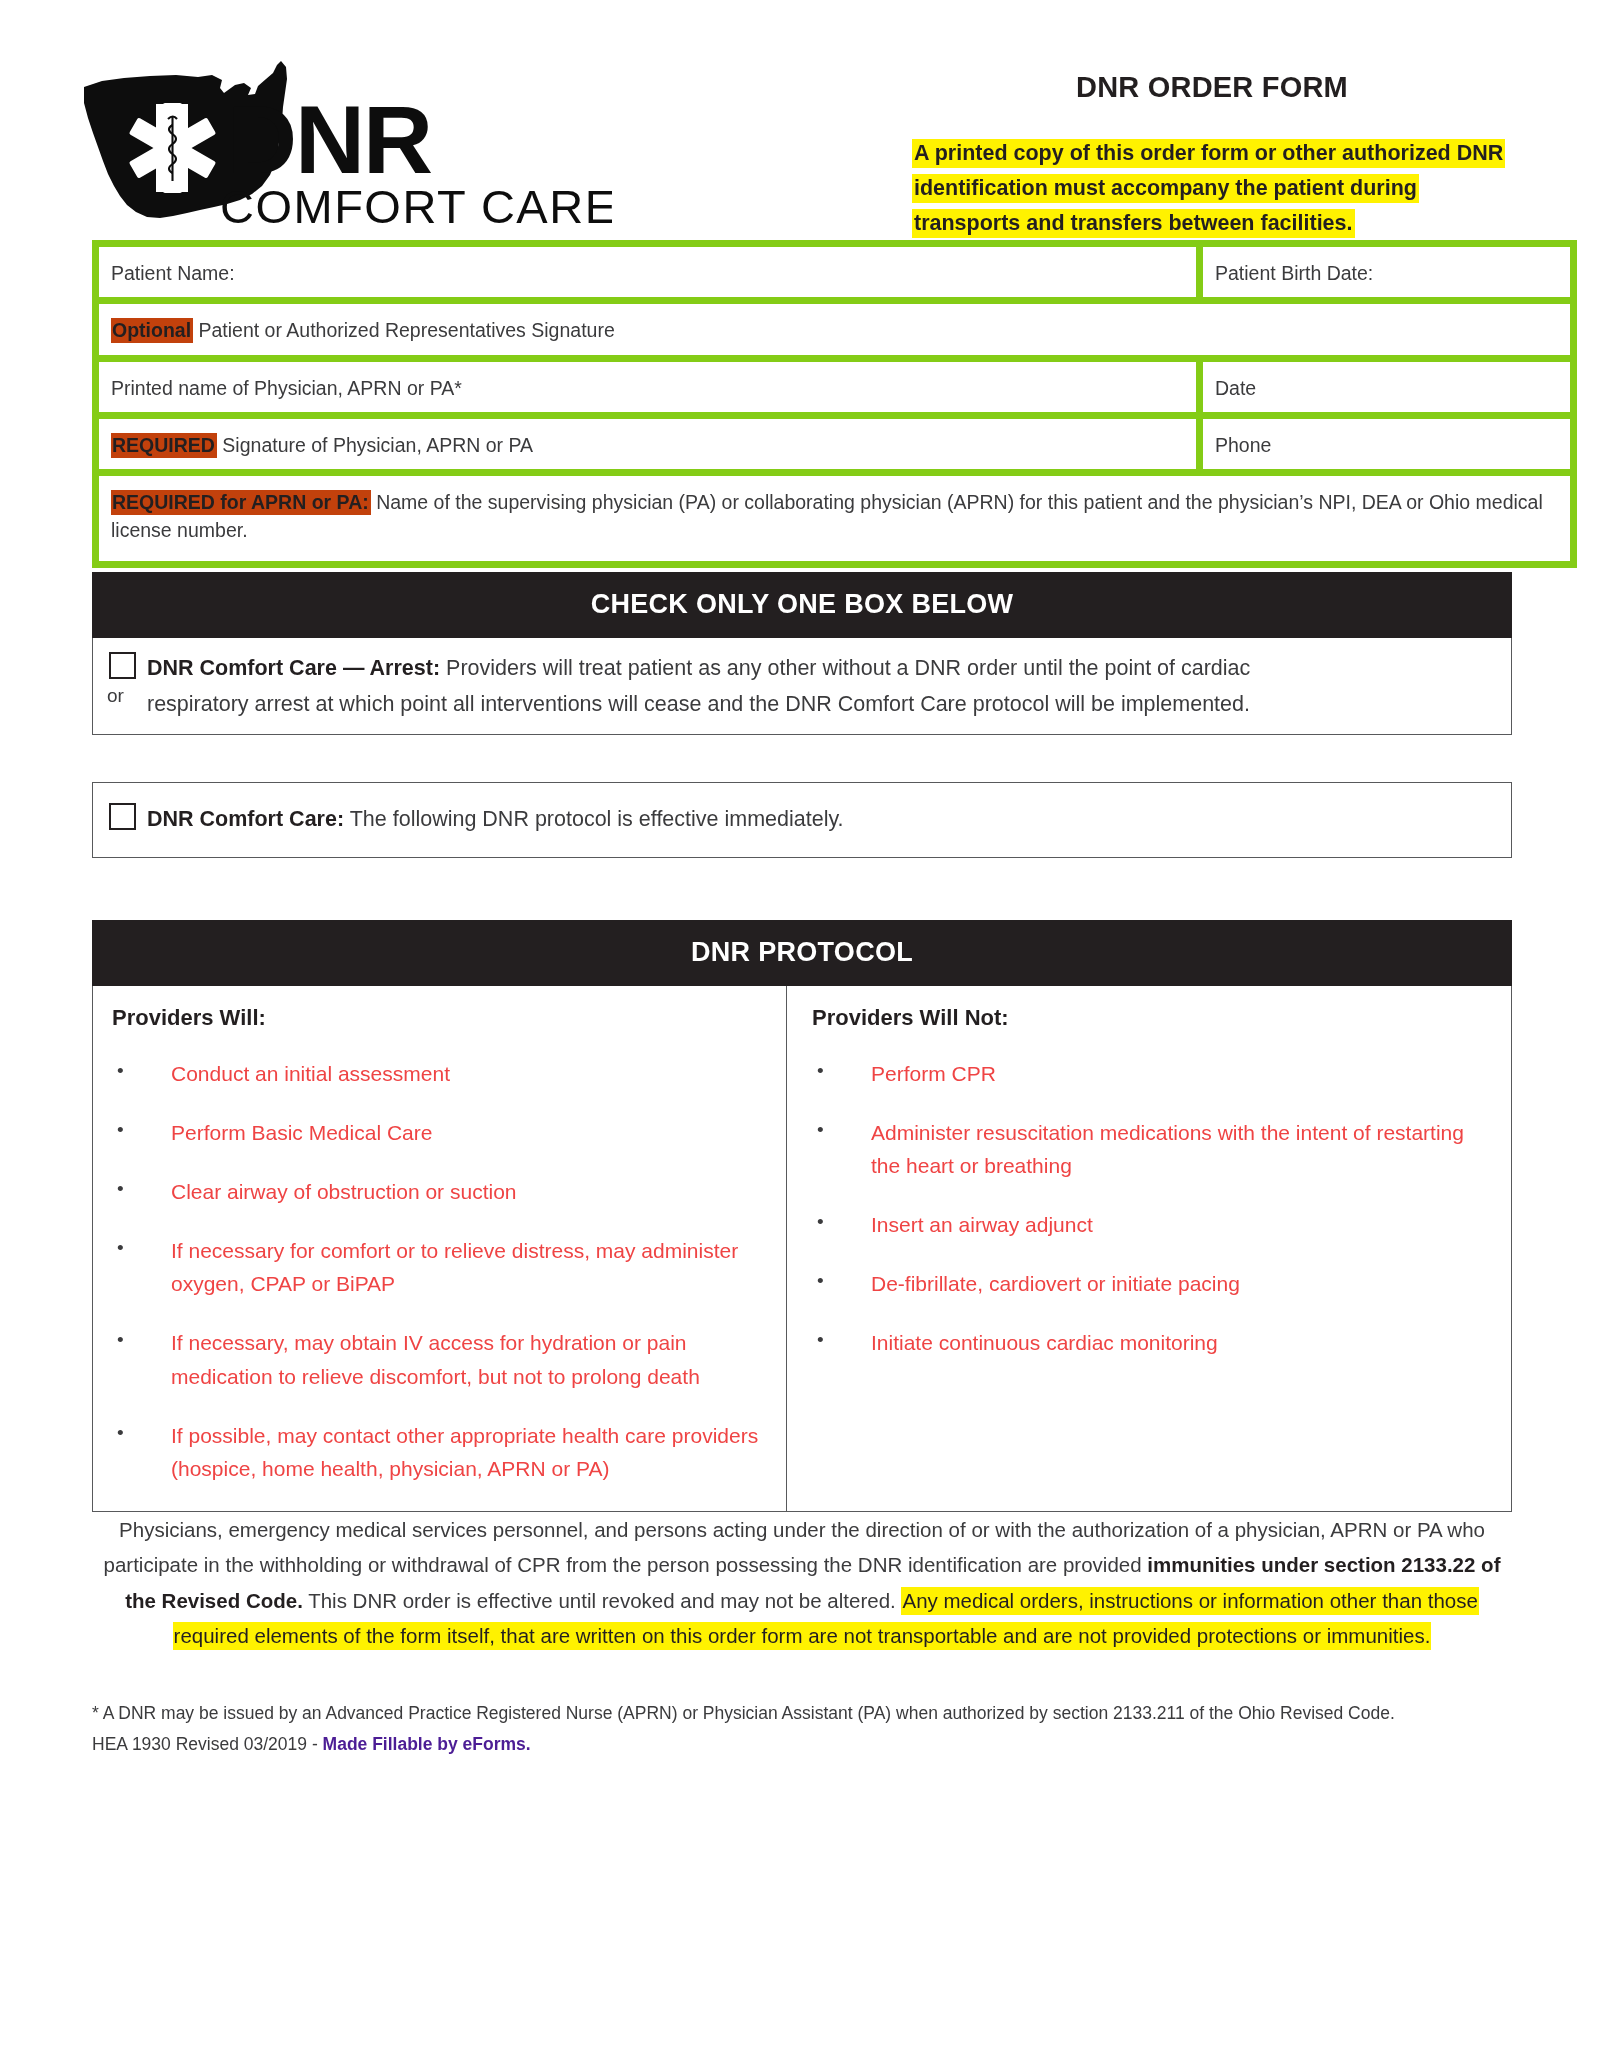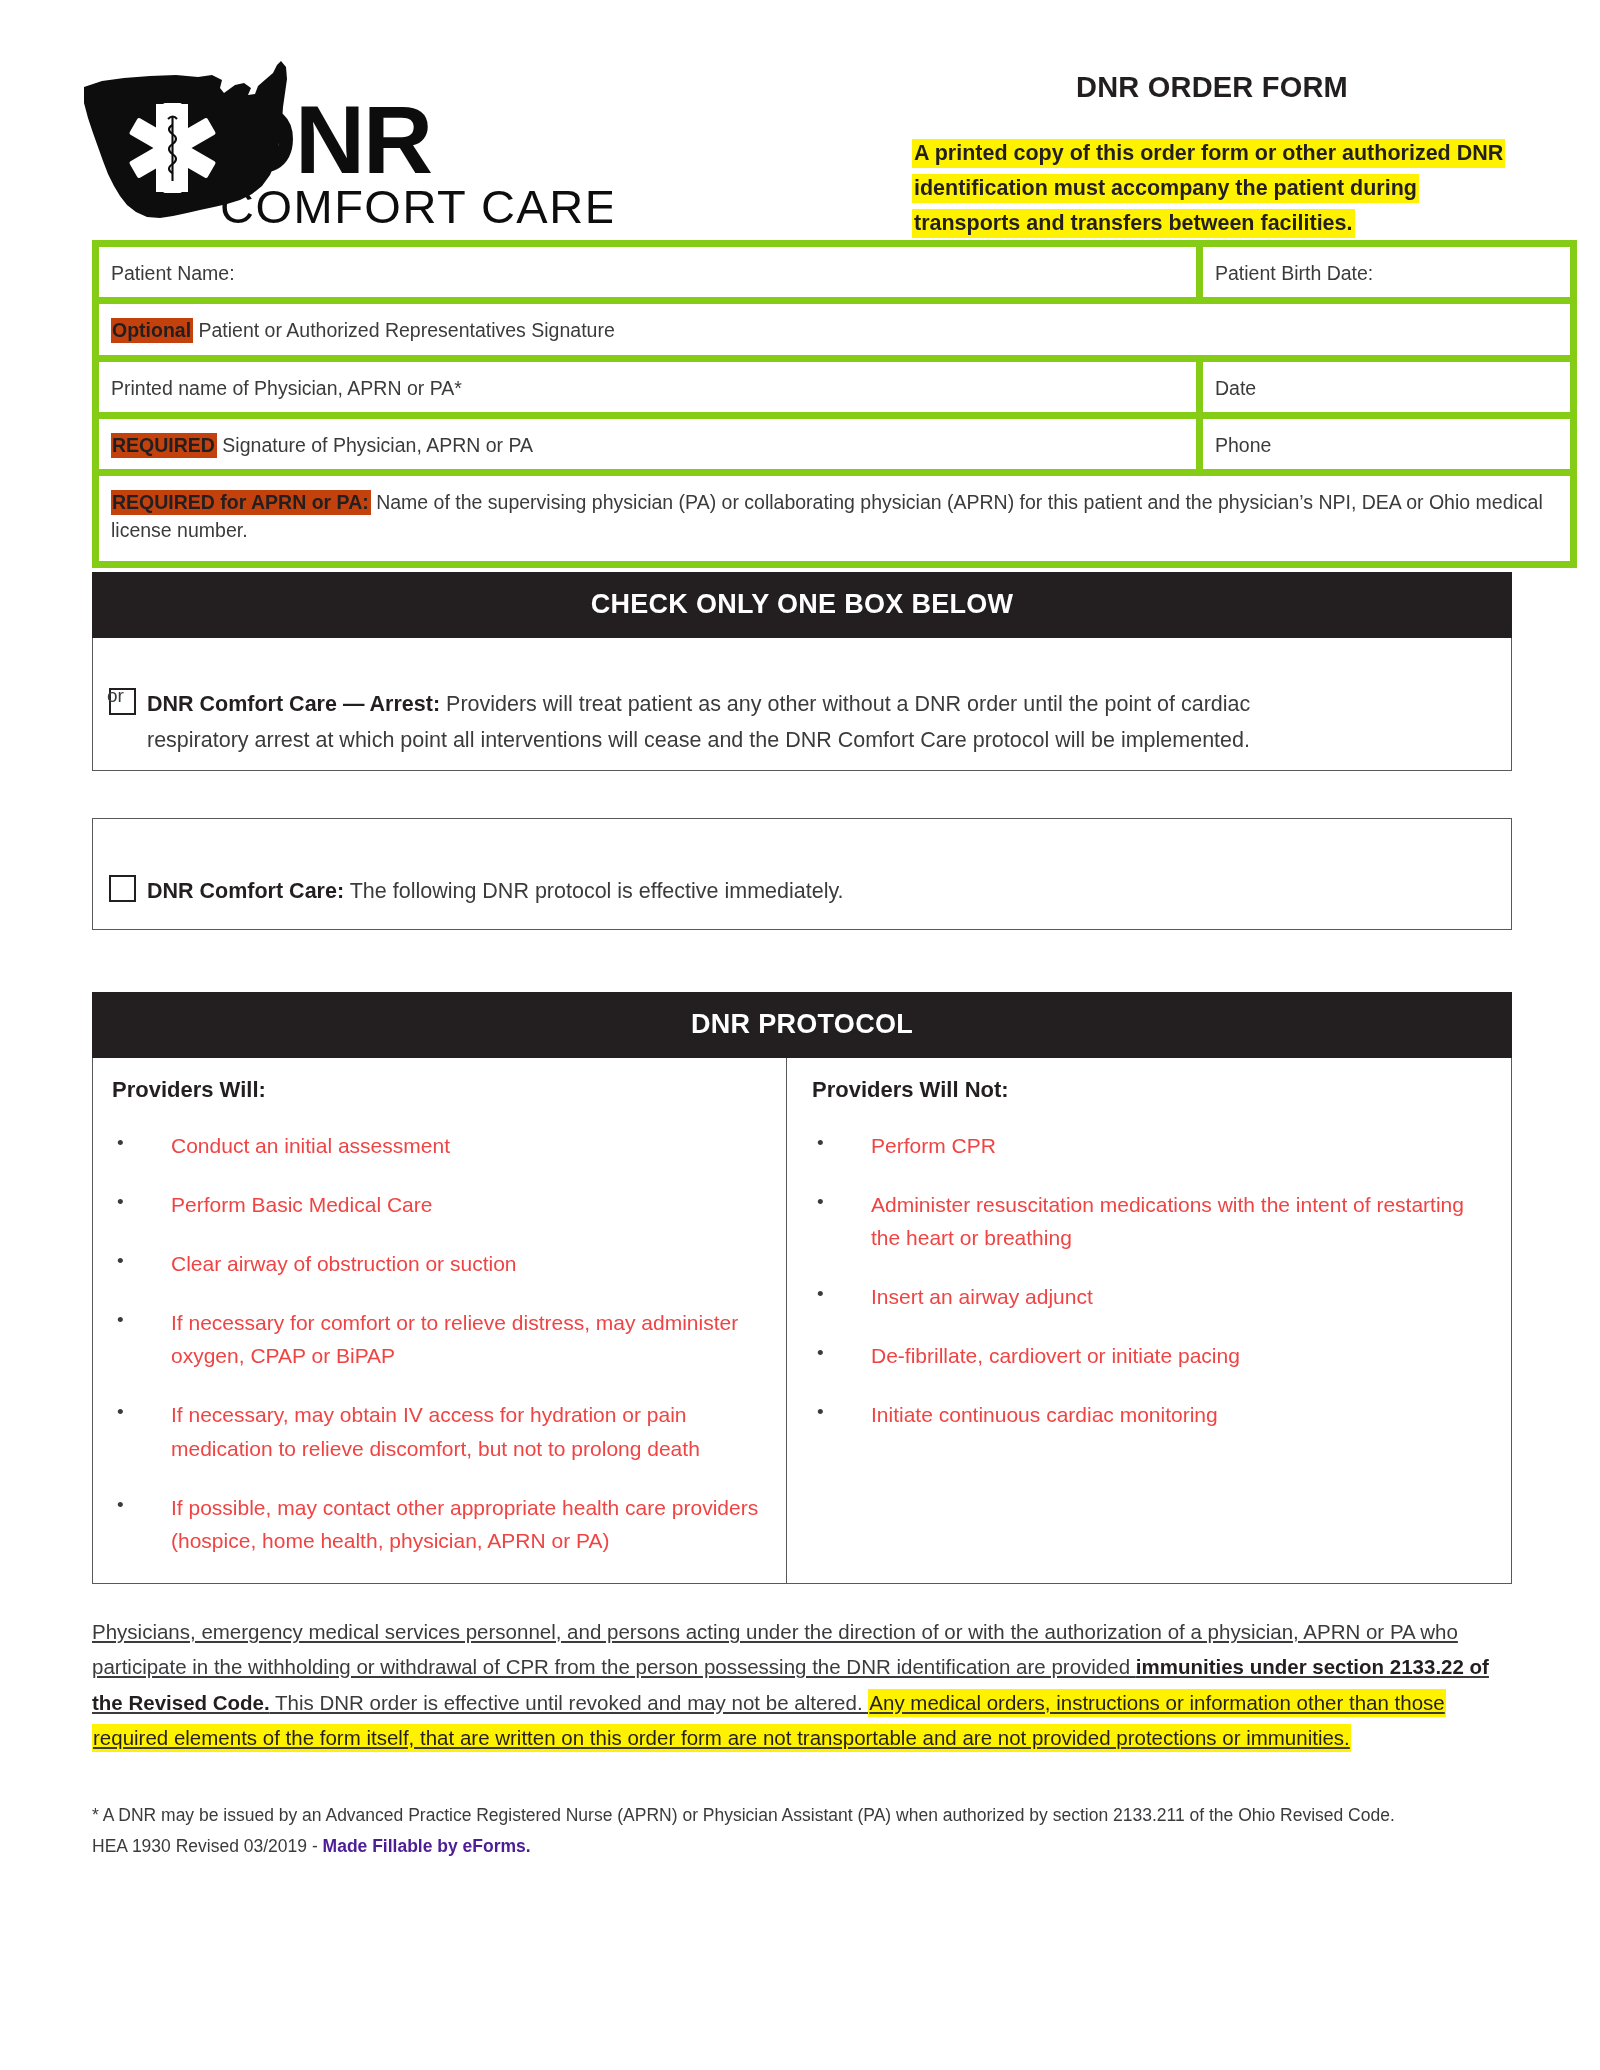--- a/index.html
+++ b/index.html
@@ -134,21 +134,20 @@
     border: 2.5px solid #231f20;
     background: #ffffff;
     vertical-align: -4px;
     margin-right: 11px;
     box-sizing: border-box;
   }
   .choice-text {
     font-size: 21.5px;
     line-height: 1.58;
     color: #3b3b3d;
-    margin-top: 36px;
   }
   .choice-text b { color: #231f20; }
   .or-mark {
     position: absolute;
     left: 14px;
     top: 47px;
     font-size: 19px;
     color: #3b3b3d;
   }
   .arrest-line2 {
@@ -192,26 +191,24 @@
     position: absolute;
     left: 8px;
     top: -1px;
     font-size: 19px;
     color: #3b3b3d;
   }
 
   
   .legal {
     width: 1420px;
-    margin-top: 30px;
     font-size: 20.5px;
     line-height: 1.72;
     color: #3b3b3d;
-    text-align: left;
-    text-decoration: underline;
+    text-align: center;
   }
   .legal b { color: #231f20; }
   .legal .hl2 {
     background: #fff200;
     box-decoration-break: clone;
     -webkit-box-decoration-break: clone;
     padding: 2px 1px 3px 1px;
     color: #231f20;
   }
   .footnote {

